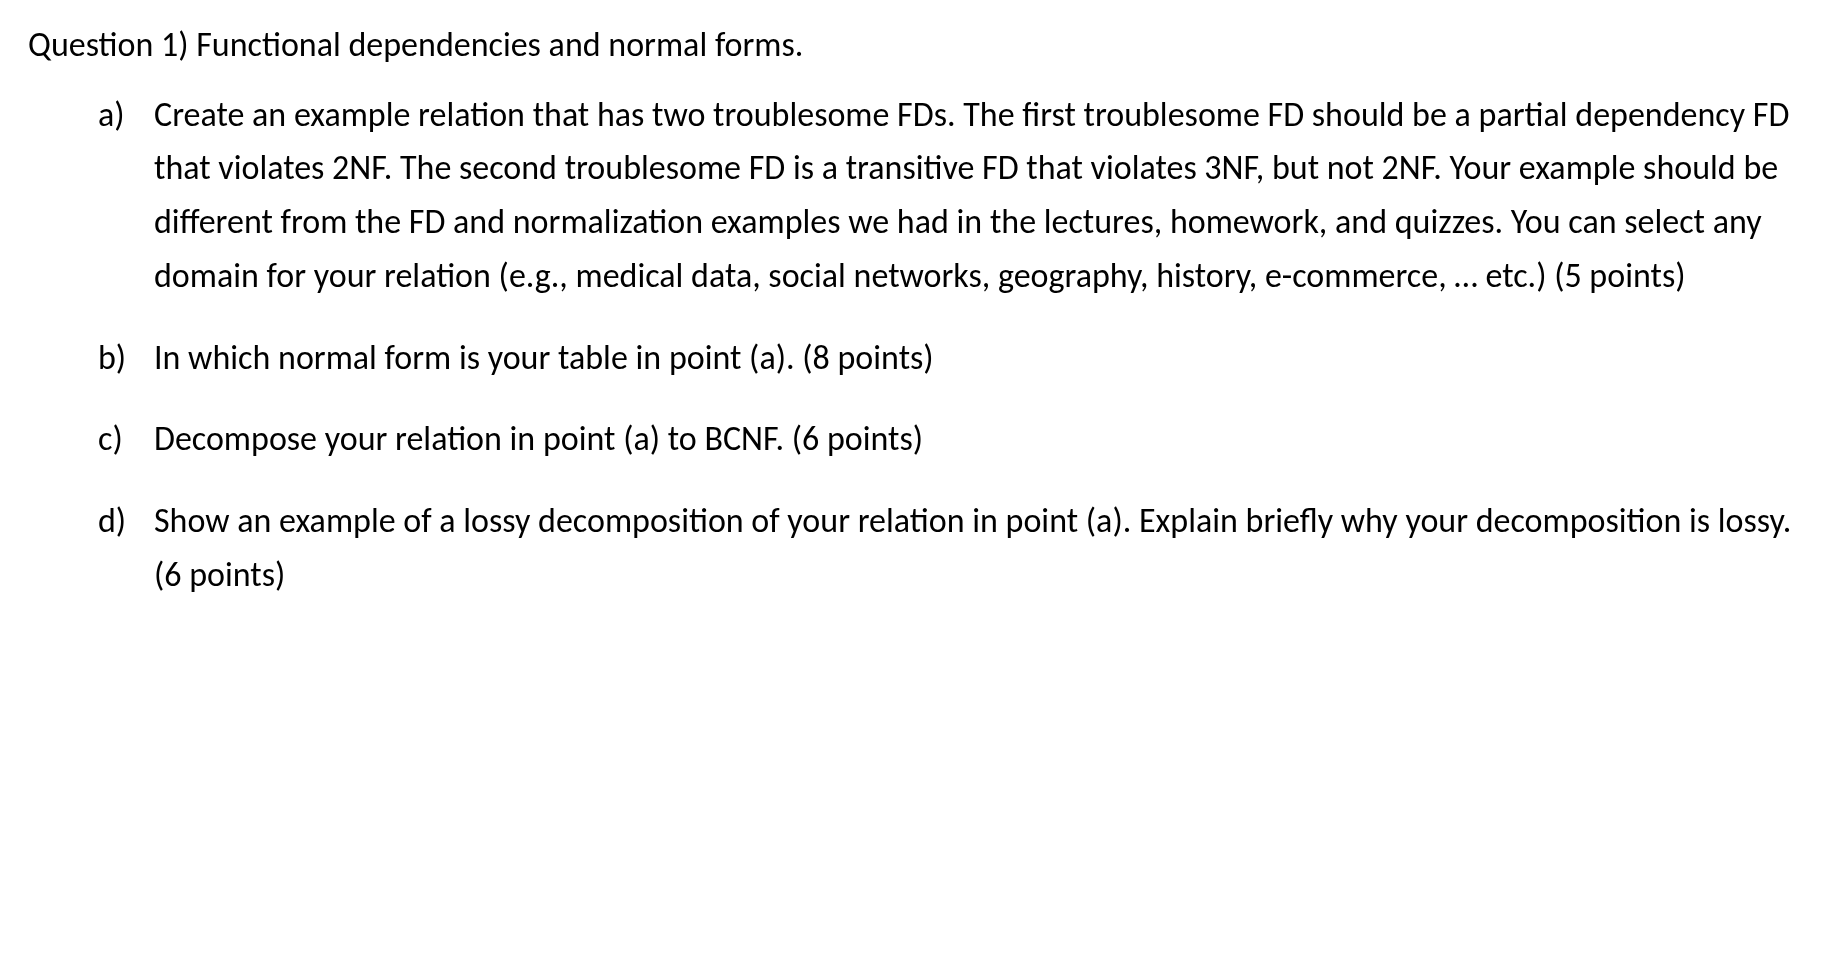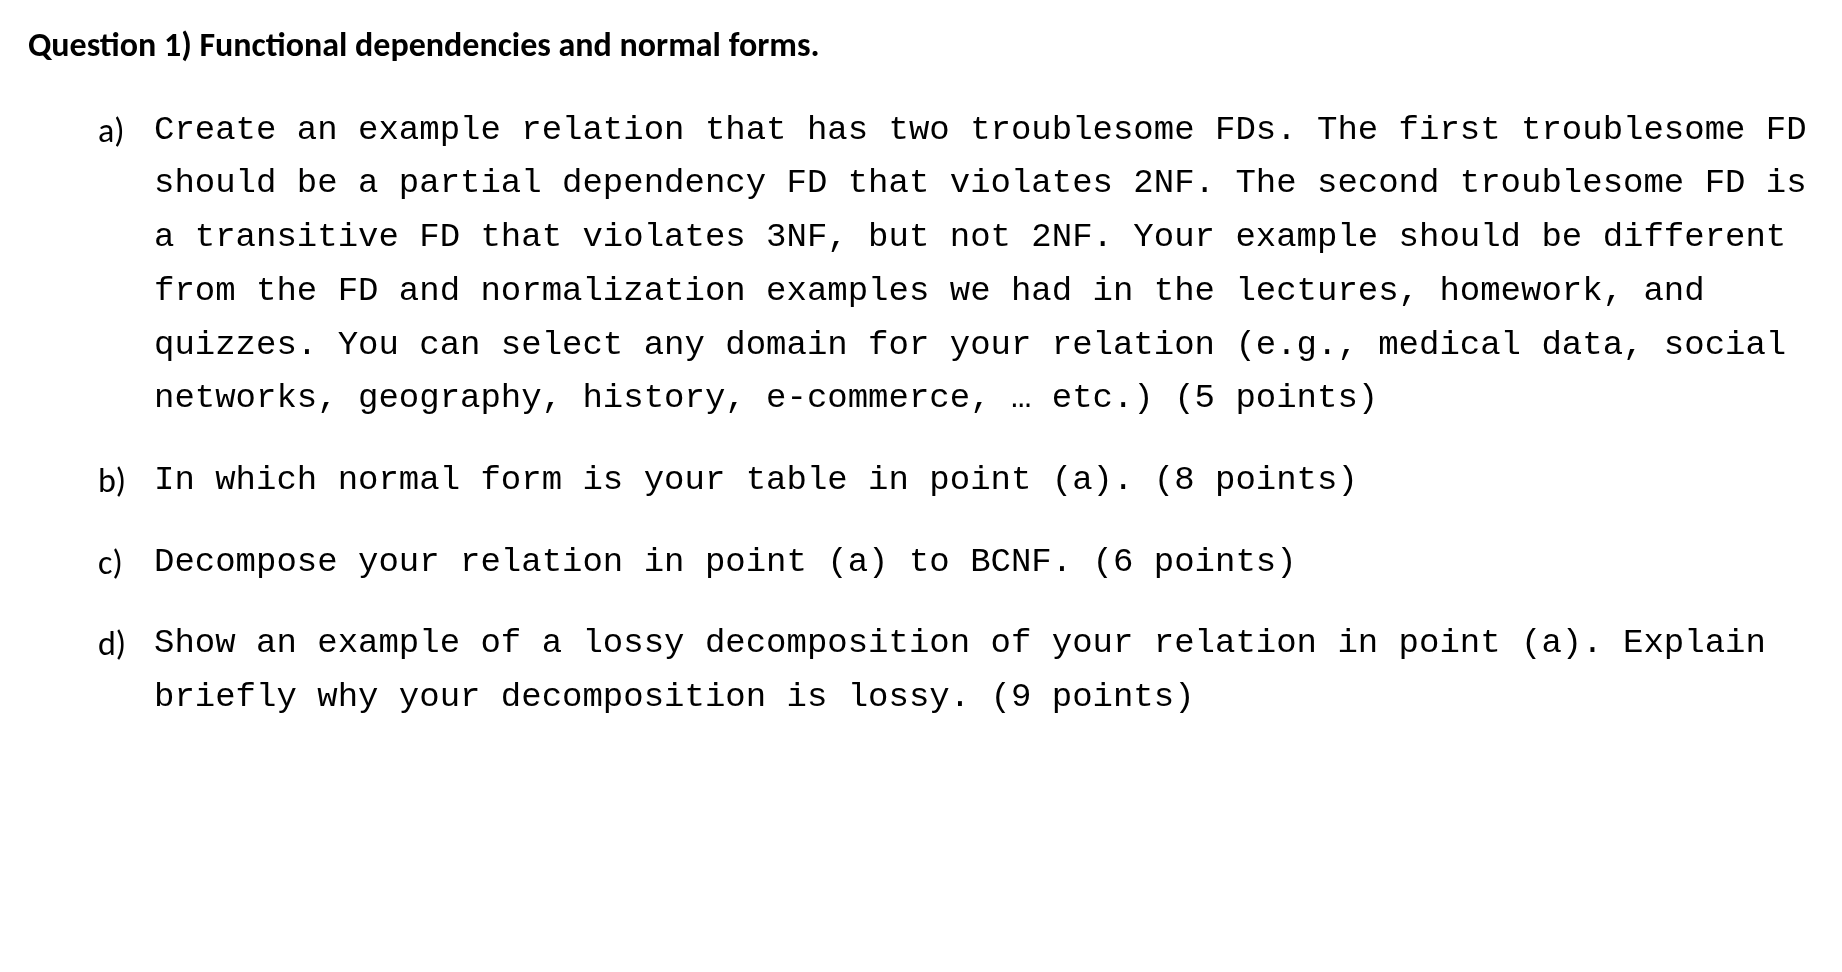--- a/index.html
+++ b/index.html
@@ -10,39 +10,38 @@
     background: #ffffff;
     font-family: Calibri, "Segoe UI", Arial, sans-serif;
     color: #000000;
   }
   .page {
     padding: 18px 28px 18px 28px;
     font-size: 34px;
     line-height: 1.58;
   }
   .question-title {
-    margin-bottom: 32px;
-    font-weight: 700;
+    margin-bottom: 16px;
+    font-weight: 400;
   }
   .subparts {
     padding-left: 70px;
   }
   .subpart {
     display: flex;
     align-items: flex-start;
     margin-bottom: 28px;
   }
   .marker {
     width: 56px;
     flex: 0 0 56px;
     text-align: left;
   }
   .body {
     flex: 1;
-    font-family: Liberation Mono, monospace;
   }
 </style>
 </head>
 <body>
 
 <div class="page">
   <div class="question-title">Question 1) Functional dependencies and normal forms.</div>
   <div class="subparts">
 
     <div class="subpart">
@@ -55,17 +54,17 @@
       <div class="body">In which normal form is your table in point (a). (8 points)</div>
     </div>
 
     <div class="subpart">
       <div class="marker">c)</div>
       <div class="body">Decompose your relation in point (a) to BCNF. (6 points)</div>
     </div>
 
     <div class="subpart">
       <div class="marker">d)</div>
-      <div class="body">Show an example of a lossy decomposition of your relation in point (a). Explain briefly why your decomposition is lossy. (9 points)</div>
+      <div class="body">Show an example of a lossy decomposition of your relation in point (a). Explain briefly why your decomposition is lossy. (6 points)</div>
     </div>
 
   </div>
 </div>
 
 </body></html>

